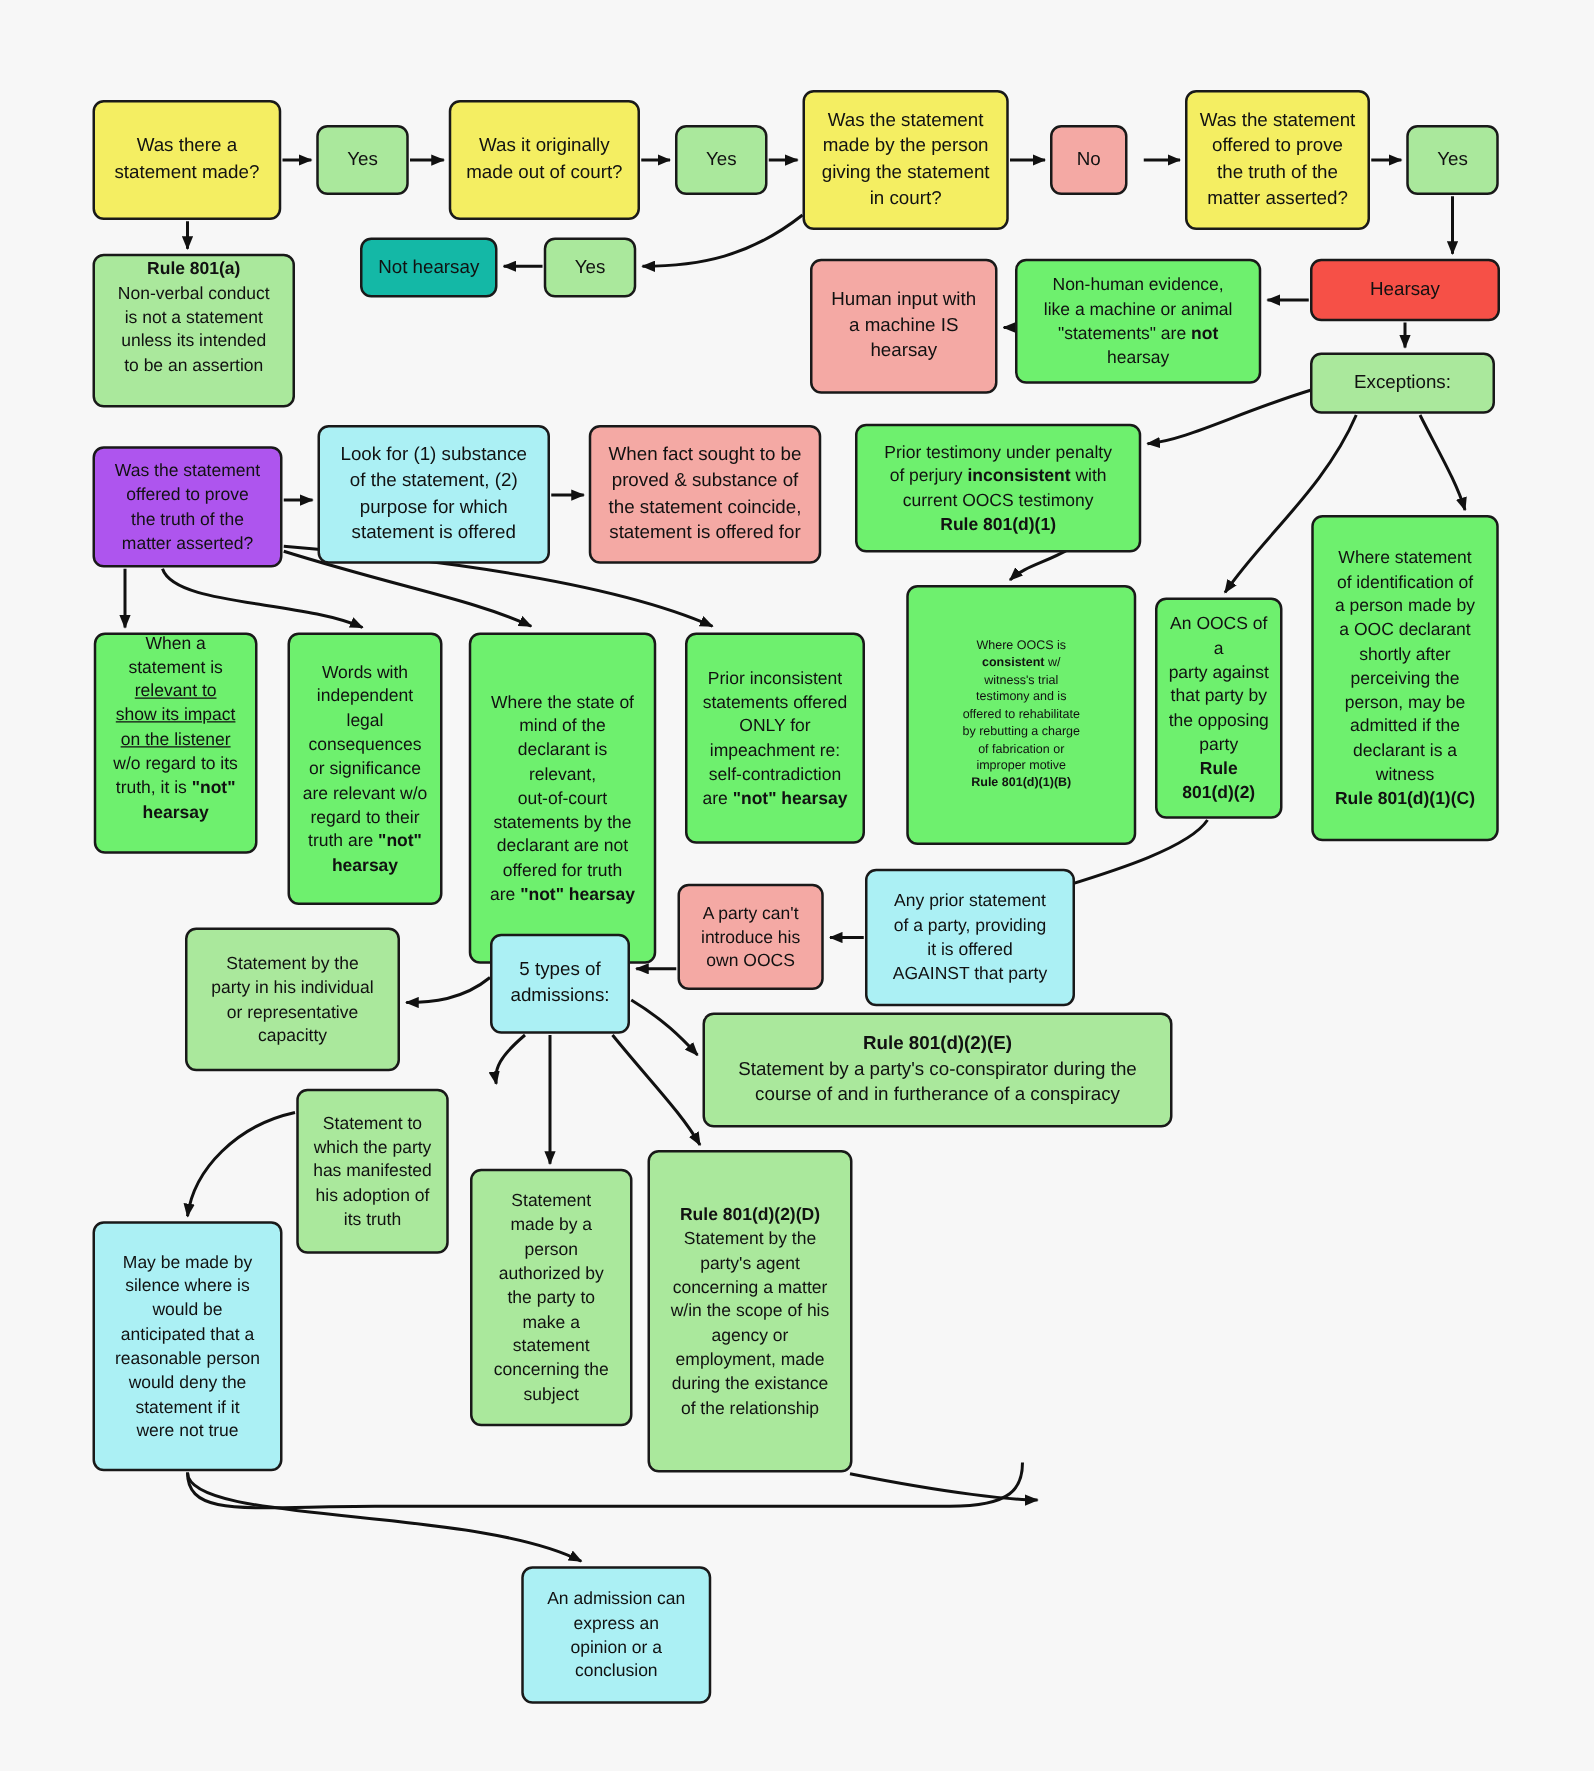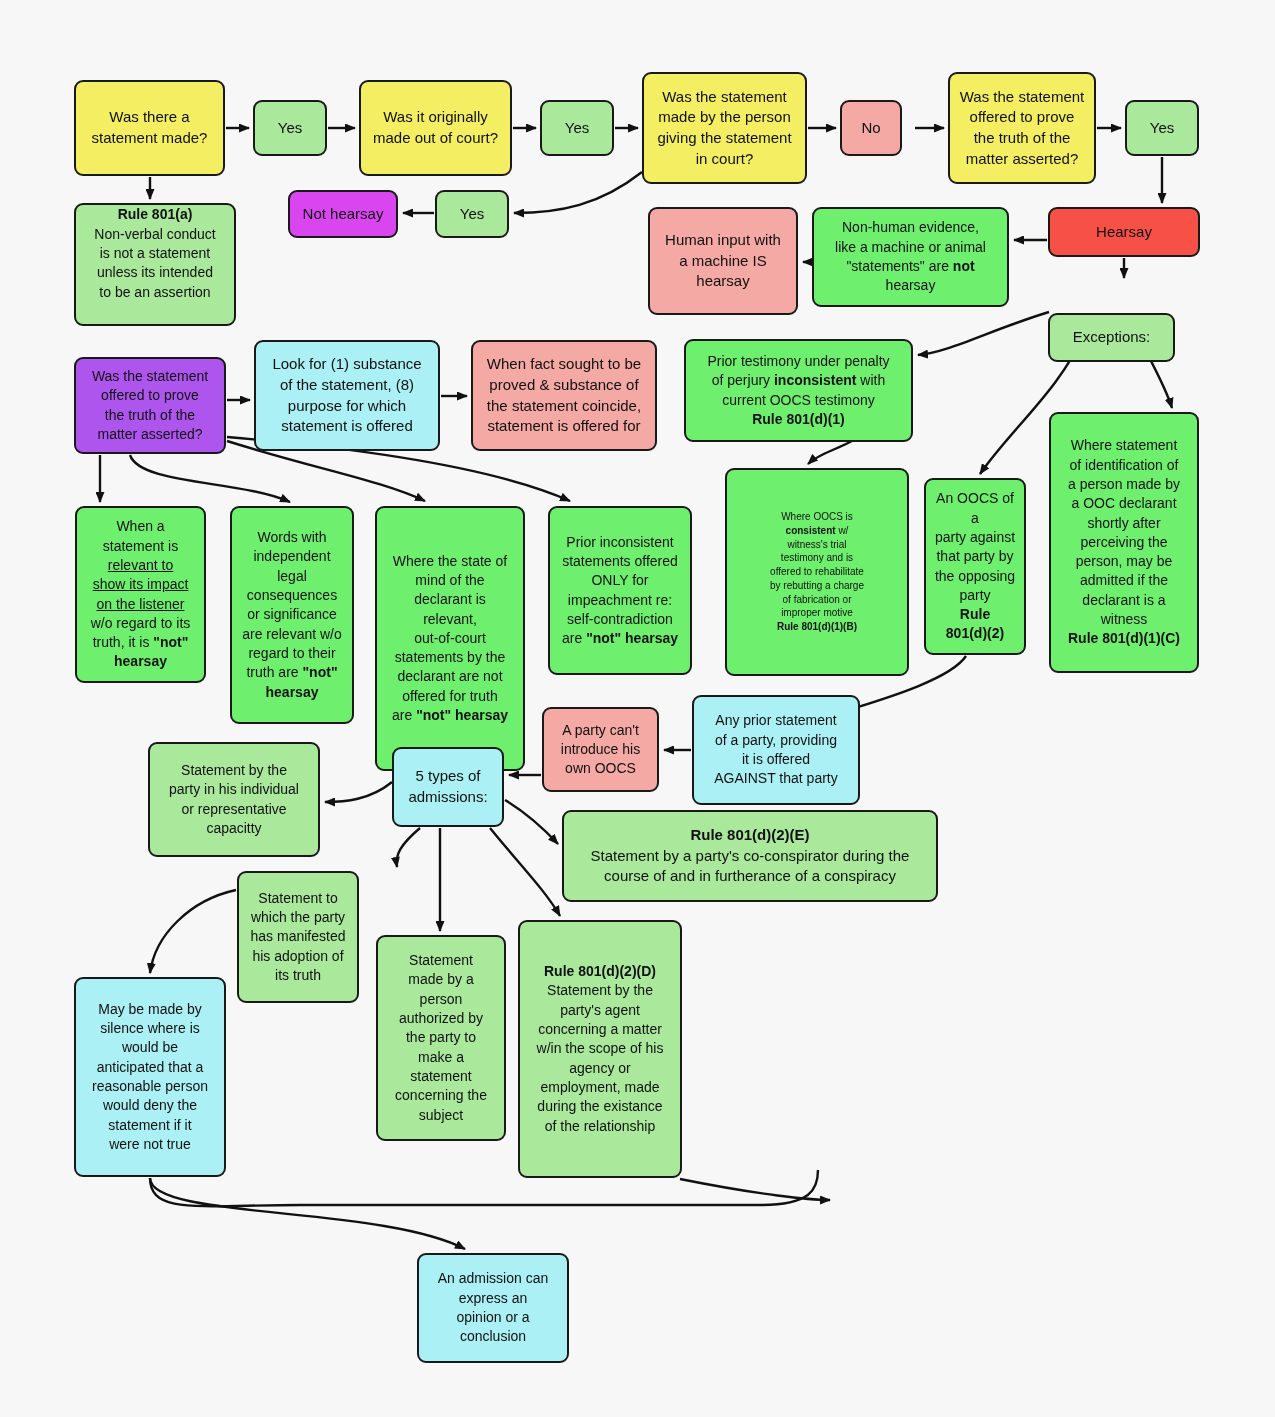--- a/index.html
+++ b/index.html
@@ -39,21 +39,21 @@
     color: #111;
     font-size: 15px;
     line-height: 1.38;
     padding: 22px 7px;
     white-space: pre-line;
   }
   .node .txt { display: block; width: 100%; }
   .c-yellow { background: #f4ee62; }
   .c-green-l { background: #aae89c; }
   .c-green-m { background: #6ef06e; }
-  .c-green-b { background: #d946ef; }
+  .c-green-b { background: #14b8a6; }
   .c-red { background: #f65047; }
   .c-pink  { background: #f4a9a4; }
   .c-cyan  { background: #abf0f4; }
   .c-purple{ background: #ae55ee; }
   b { font-weight: bold; }
   u { text-decoration: underline; }
 </style>
 </head>
 <body>
 
@@ -152,29 +152,29 @@
 a machine IS
 hearsay</span></div>
 
   <div class="node c-green-m" style="left:812px;top:207px;width:197px;height:100px;font-size:14px;"><span class="txt">Non-human evidence,
 like a machine or animal
 "statements" are <b>not</b>
 hearsay</span></div>
 
   <div class="node c-red" style="left:1048px;top:207px;width:152px;height:50px;"><span class="txt">Hearsay</span></div>
 
-  <div class="node c-green-l" style="left:1048px;top:282px;width:127px;height:49px;margin-top:31px;"><span class="txt">Exceptions:</span></div>
+  <div class="node c-green-l" style="left:1048px;top:282px;width:148px;height:49px;"><span class="txt">Exceptions:</span></div>
 
   <div class="node c-purple" style="left:74px;top:357px;width:152px;height:97px;font-size:14px;"><span class="txt">Was the statement
 offered to prove
 the truth of the
 matter asserted?</span></div>
 
   <div class="node c-cyan" style="left:254px;top:340px;width:186px;height:111px;"><span class="txt">Look for (1) substance
-of the statement, (8)
+of the statement, (2)
 purpose for which
 statement is offered</span></div>
 
   <div class="node c-pink" style="left:471px;top:340px;width:186px;height:111px;"><span class="txt">When fact sought to be
 proved &amp; substance of
 the statement coincide,
 statement is offered for</span></div>
 
   <div class="node c-green-m" style="left:684px;top:339px;width:229px;height:103px;font-size:14px;"><span class="txt">Prior testimony under penalty
 of perjury <b>inconsistent</b> with
@@ -204,21 +204,21 @@
 <b>Rule 801(d)(1)(B)</b></span></div>
 
   <div class="node c-green-m" style="left:924px;top:478px;width:102px;height:177px;font-size:14px;"><span class="txt">An OOCS of a
 party against
 that party by
 the opposing
 party
 <b>Rule
 801(d)(2)</b></span></div>
 
-  <div class="node c-green-m" style="left:75px;top:506px;width:131px;height:177px;font-size:14px;"><span class="txt">When a
+  <div class="node c-green-m" style="left:75px;top:506px;width:131px;height:177px;font-size:14px;align-items:flex-end;"><span class="txt">When a
 statement is
 <u>relevant to</u>
 <u>show its impact</u>
 <u>on the listener</u>
 w/o regard to its
 truth, it is <b>"not"</b>
 <b>hearsay</b></span></div>
 
   <div class="node c-green-m" style="left:230px;top:506px;width:124px;height:218px;font-size:14px;"><span class="txt">Words with
 independent

